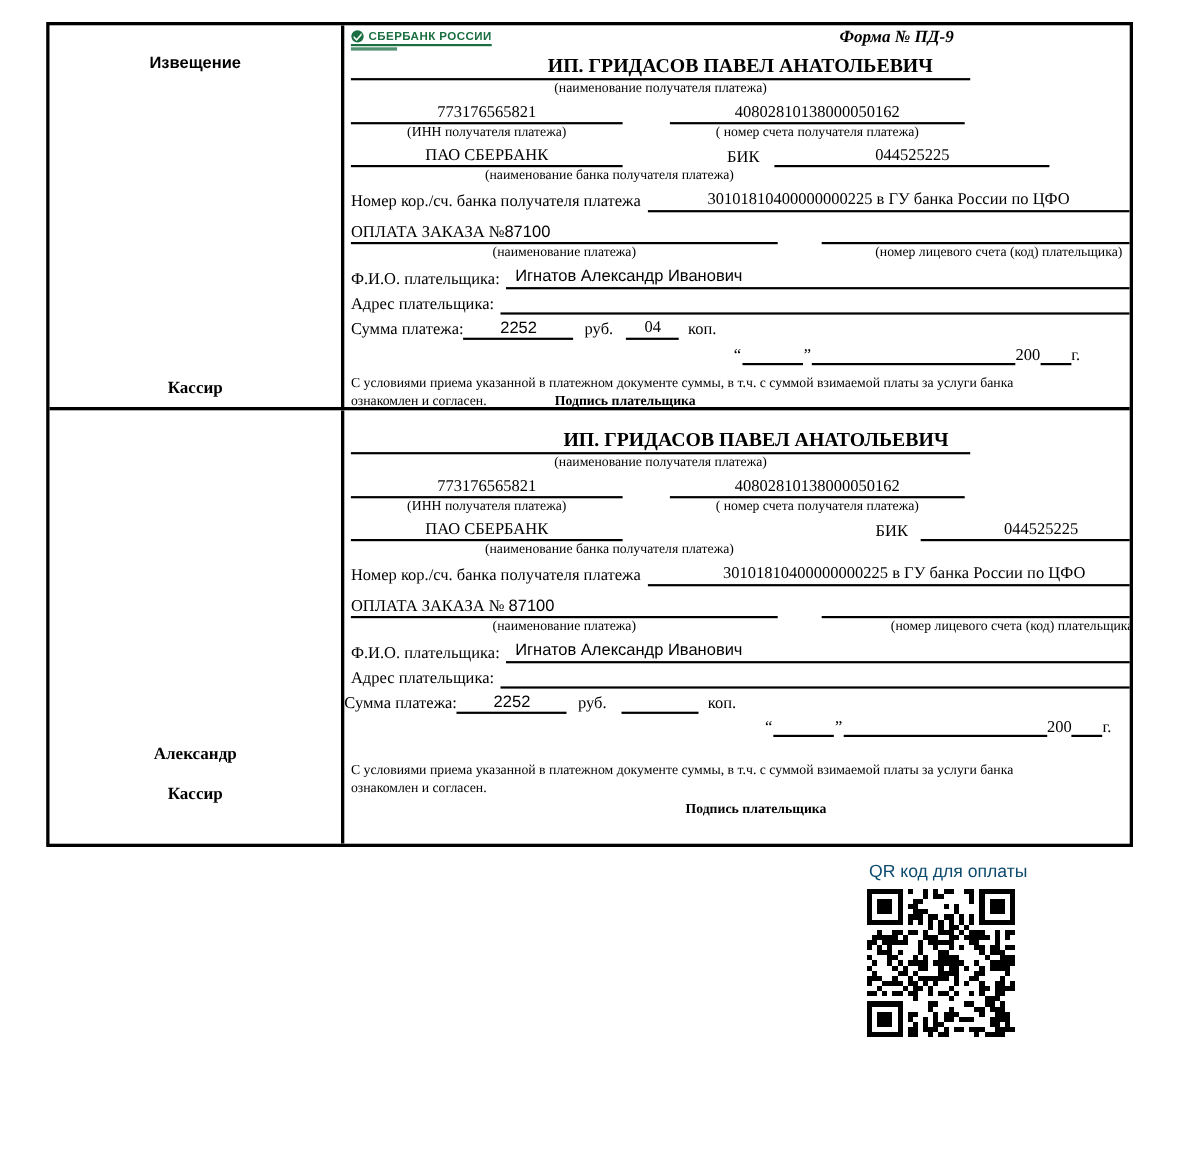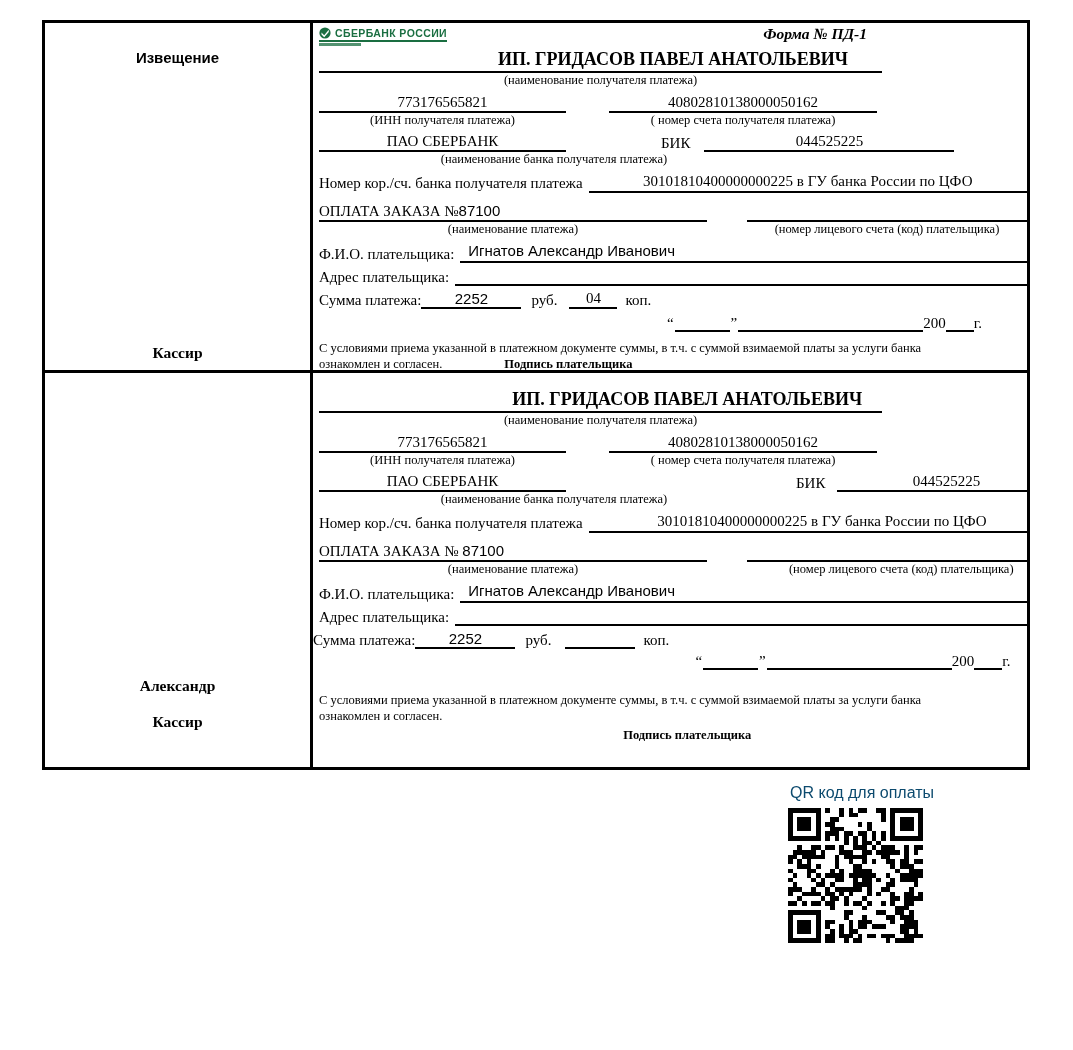--- a/index.html
+++ b/index.html
@@ -64,21 +64,21 @@
   .f-bik2 { width:218px; margin-left:12px; text-align:center; }
   .bcap { width:470px; text-align:center; }
 
   .krow { display:flex; margin-top:7px; align-items:flex-end; }
   .f-corr { flex:1; margin-left:6px; text-align:center; white-space:nowrap; }
 
   .orow { display:flex; margin-top:9px; align-items:flex-end; }
   .f-pay { width:388px; white-space:nowrap; }
   .ogap { width:40px; flex-shrink:0; }
   .f-code { flex:1; height:20px; }
-  .ocaps { display:flex; }
+  .ocaps { display:flex;gap:21px; }
   .c-pay { width:388px; text-align:center; }
   .c-code { flex:1; text-align:center; }
 
   .frow { display:flex; margin-top:6px; align-items:flex-end; }
   .frow2 { margin-top:3px; }
   .flabel { white-space:nowrap; }
   .f-fio { flex:1; margin-left:6px; padding-left:8px; height:21px;
     font-family:"Liberation Sans", sans-serif; font-size:15px; white-space:nowrap; }
   .f-addr { flex:1; margin-left:6px; height:20px; }
 
@@ -127,21 +127,21 @@
           <div class="sblogo">
             <div class="sbrow">
               <svg width="12" height="12" viewBox="0 0 12 12">
                 <circle cx="6" cy="6" r="5.6" fill="#1a6e41"></circle>
                 <path d="M2.5 5.5 L5.2 8.2 L9.8 2.8 L9.8 5.0 L5.2 10.2 L2.5 7.5 Z" fill="#ffffff"></path>
               </svg>
               <span class="sbname">СБЕРБАНК РОССИИ</span>
             </div>
             <div class="sbsub"></div>
           </div>
-          <div class="formno">Форма № ПД-1</div>
+          <div class="formno">Форма № ПД-9</div>
         </div>
 
         <div class="rname">ИП. ГРИДАСОВ ПАВЕЛ АНАТОЛЬЕВИЧ</div>
         <div class="nline"></div>
         <div class="ncap cap">(наименование получателя платежа)</div>
 
         <div class="vrow">
           <div class="f-inn fl">773176565821</div>
           <div class="gap43"></div>
           <div class="f-acc fl">40802810138000050162</div>

